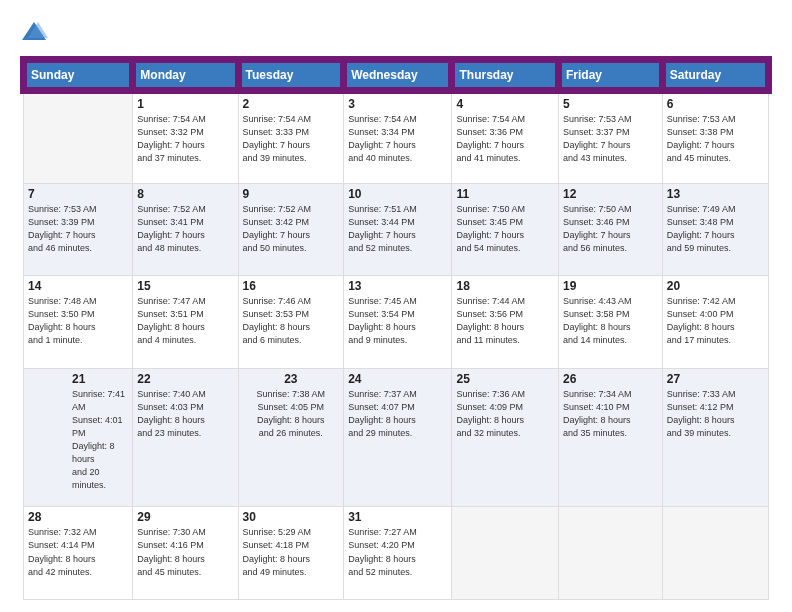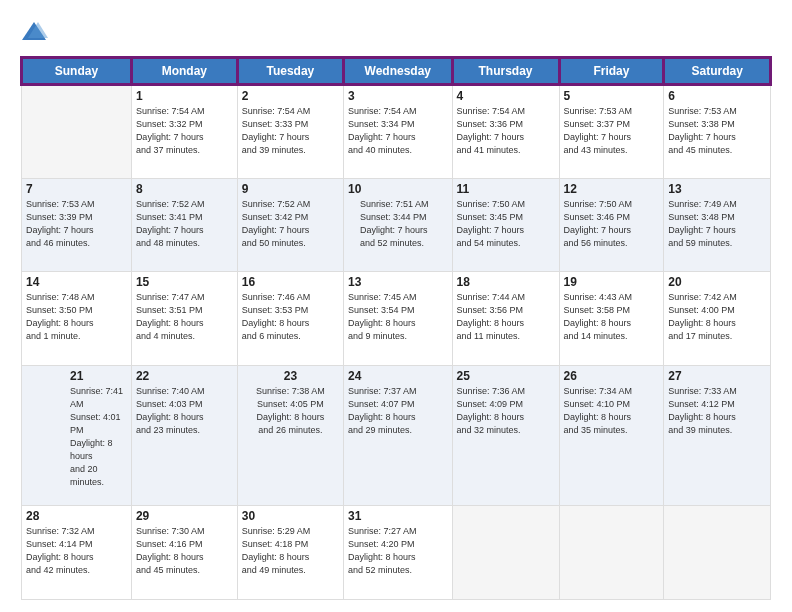--- a/index.html
+++ b/index.html
@@ -64,22 +64,22 @@
       width: 100%;
       border-collapse: collapse;
       flex: 1;
     }
     .calendar th {
       background: #3a7abf;
       color: #fff;
       font-size: 12px;
       font-weight: bold;
       padding: 5px 4px;
-      text-align: center;
-      border: 3px solid #701a75;
+      text-align: left;
+      border: 7px solid #701a75;
     }
     .calendar td {
       border: 1px solid #ddd;
       vertical-align: top;
       padding: 3px 4px;
       font-size: 9.5px;
       color: #333;
       width: 113px;
       height: 85px;
       background: #fff;
@@ -202,21 +202,21 @@
           </td>
           <td style="background: rgb(238, 242, 248);">
             <span class="day-number">9</span>
             <div class="day-info" style="white-space: pre-line;">Sunrise: 7:52 AM
 Sunset: 3:42 PM
 Daylight: 7 hours
 and 50 minutes.</div>
           </td>
           <td style="background: rgb(238, 242, 248);">
             <span class="day-number">10</span>
-            <div class="day-info" style="white-space: pre-line; margin-left: 12px;">Sunrise: 7:51 AM
+            <div class="day-info" style="white-space: pre-line;">Sunrise: 7:51 AM
 Sunset: 3:44 PM
 Daylight: 7 hours
 and 52 minutes.</div>
           </td>
           <td style="background: rgb(238, 242, 248);">
             <span class="day-number">11</span>
             <div class="day-info" style="white-space: pre-line;">Sunrise: 7:50 AM
 Sunset: 3:45 PM
 Daylight: 7 hours
 and 54 minutes.</div>

